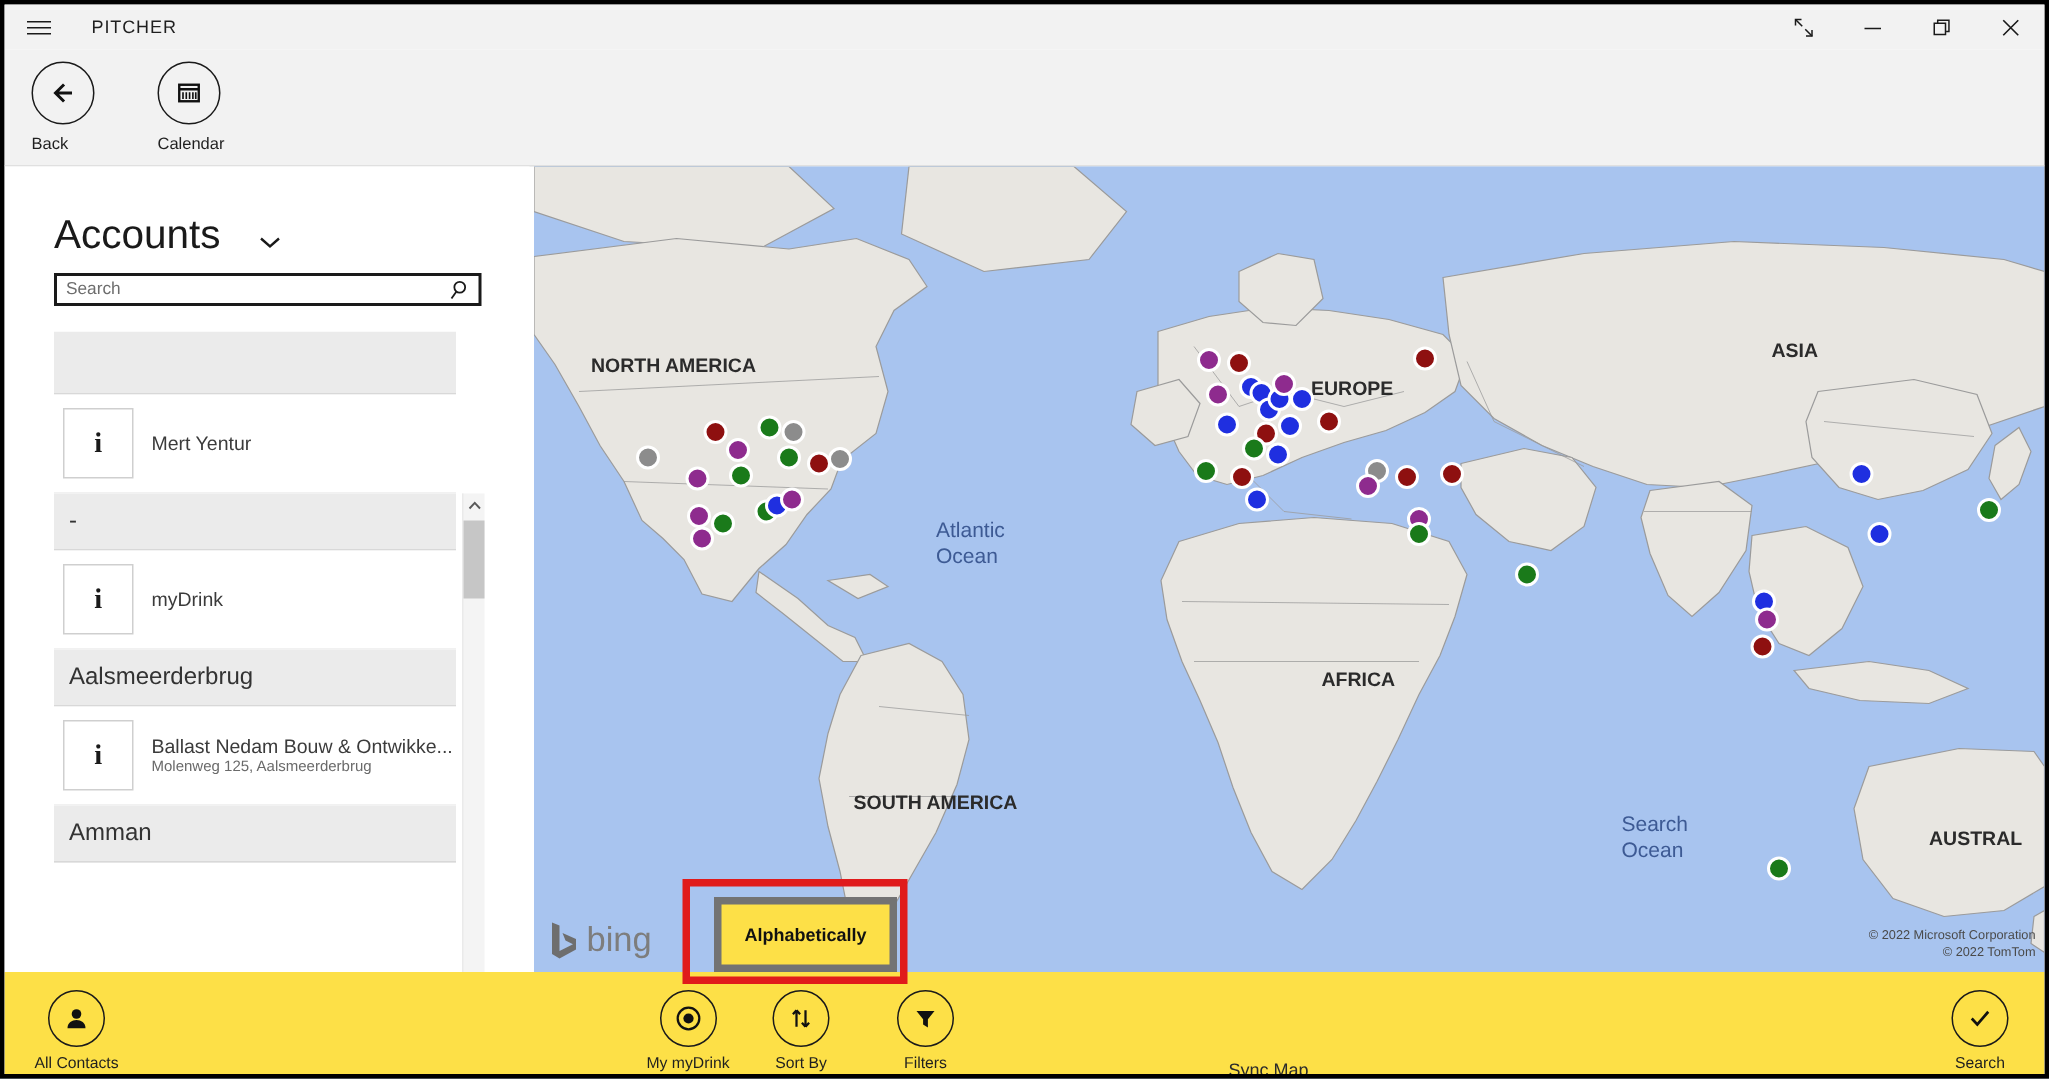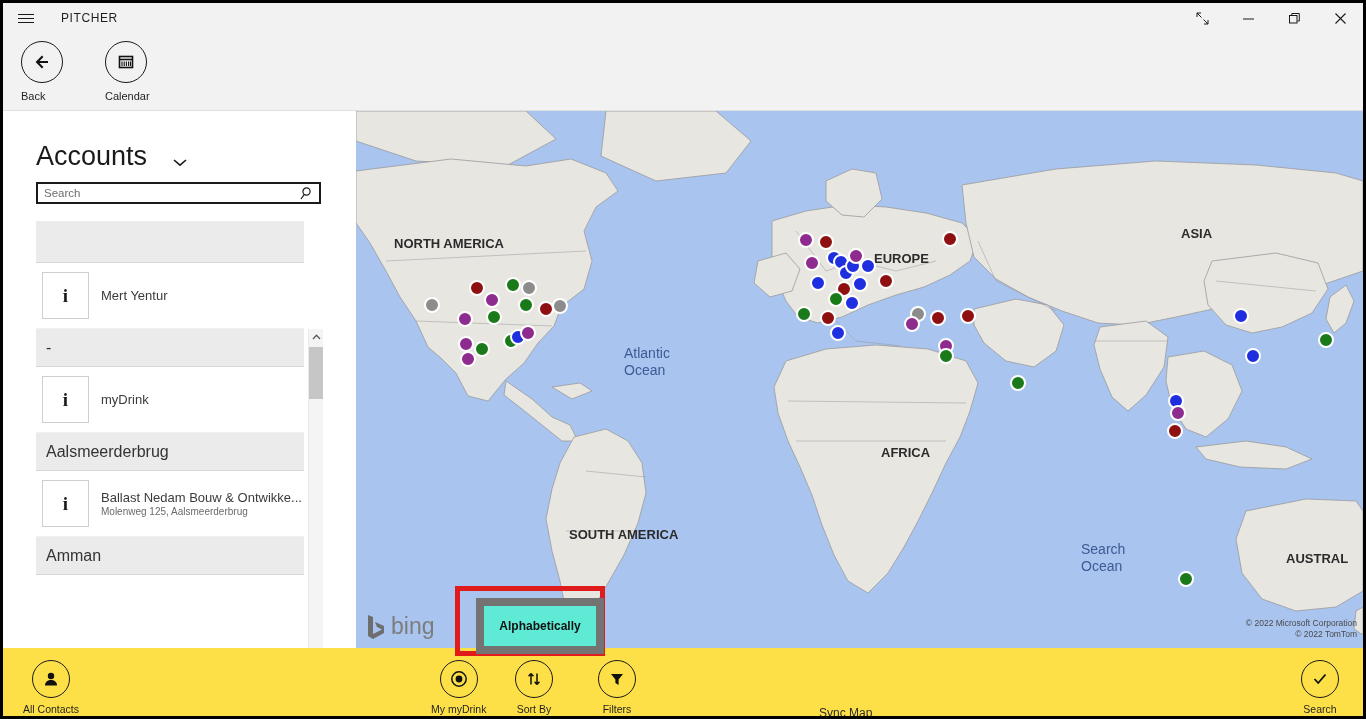--- a/index.html
+++ b/index.html
@@ -334,22 +334,22 @@
     box-sizing: border-box;
     pointer-events: none;
     z-index: 40;
   }
   .alpha-callout {
     position: absolute;
     left: 473px;
     top: 595px;
     width: 112px;
     height: 40px;
-    background: #5eead4;
-    border: 8px solid #737373;
+    background: #fde047;
+    border: 5px solid #737373;
     display: flex;
     align-items: center;
     justify-content: center;
     font-size: 12px;
     font-weight: bold;
     color: #111;
     z-index: 41;
     cursor: pointer;
   }
 

